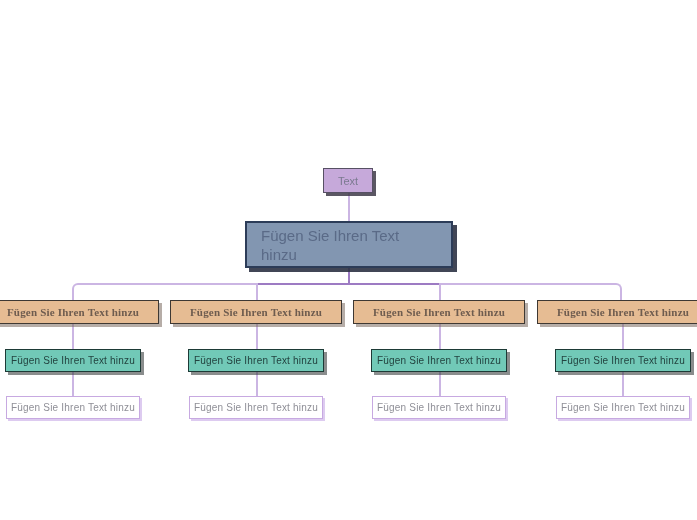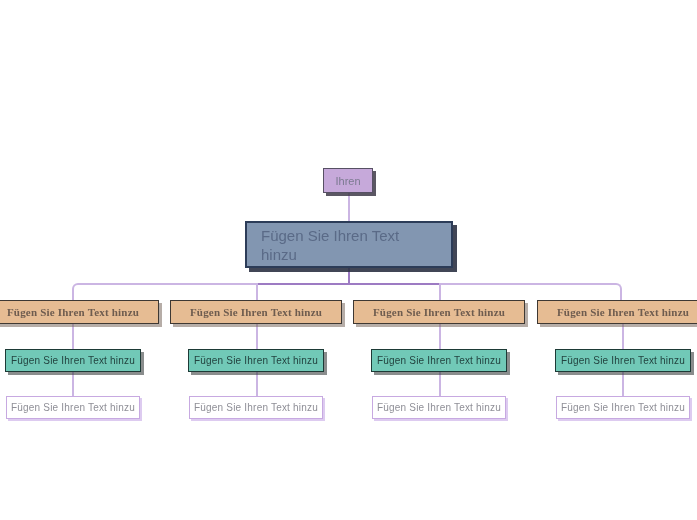--- a/index.html
+++ b/index.html
@@ -75,21 +75,21 @@
 
   <div class="line vline" style="left:72px;top:324px;height:25px;"></div>
   <div class="line vline" style="left:72px;top:372px;height:24px;"></div>
   <div class="line vline" style="left:256px;top:324px;height:25px;"></div>
   <div class="line vline" style="left:256px;top:372px;height:24px;"></div>
   <div class="line vline" style="left:439px;top:324px;height:25px;"></div>
   <div class="line vline" style="left:439px;top:372px;height:24px;"></div>
   <div class="line vline" style="left:622px;top:324px;height:25px;"></div>
   <div class="line vline" style="left:622px;top:372px;height:24px;"></div>
 
-  <div class="node root-node">Ihren</div>
+  <div class="node root-node">Text</div>
   <div class="node main-node">Fügen Sie Ihren Text hinzu</div>
 
   <div class="node l1 b1">Fügen Sie Ihren Text hinzu</div>
   <div class="node l2 b1">Fügen Sie Ihren Text hinzu</div>
   <div class="node l3 b1">Fügen Sie Ihren Text hinzu</div>
 
   <div class="node l1 b2">Fügen Sie Ihren Text hinzu</div>
   <div class="node l2 b2">Fügen Sie Ihren Text hinzu</div>
   <div class="node l3 b2">Fügen Sie Ihren Text hinzu</div>
 

